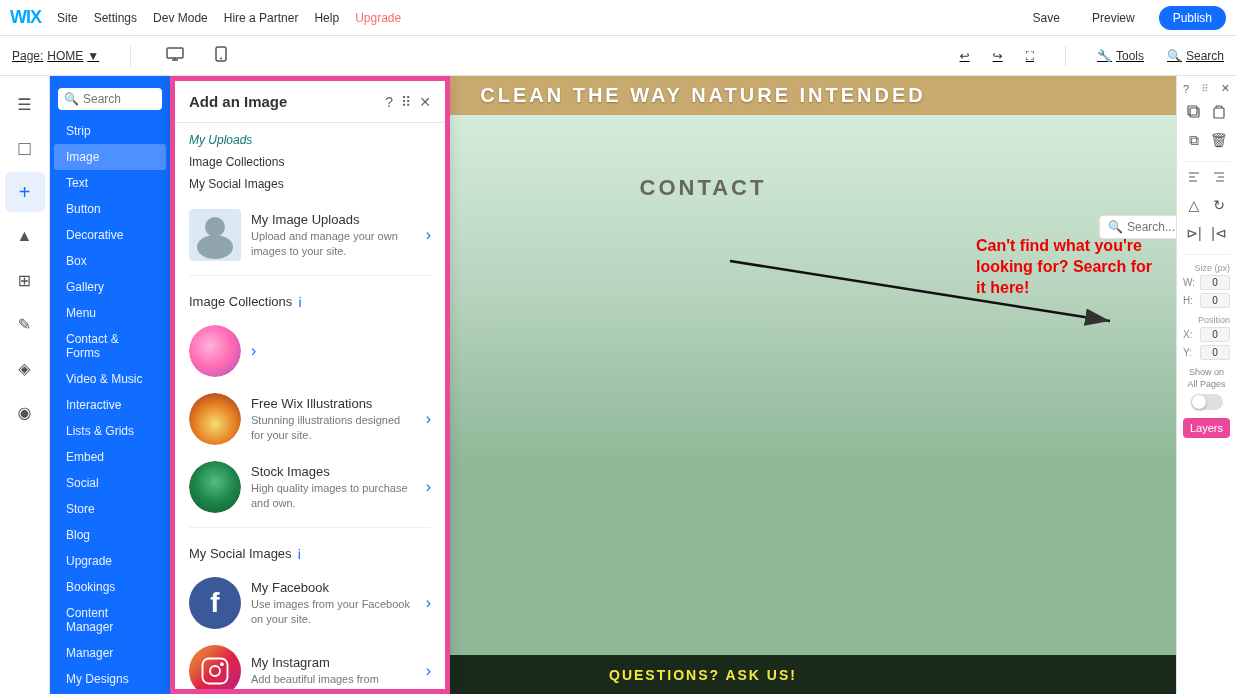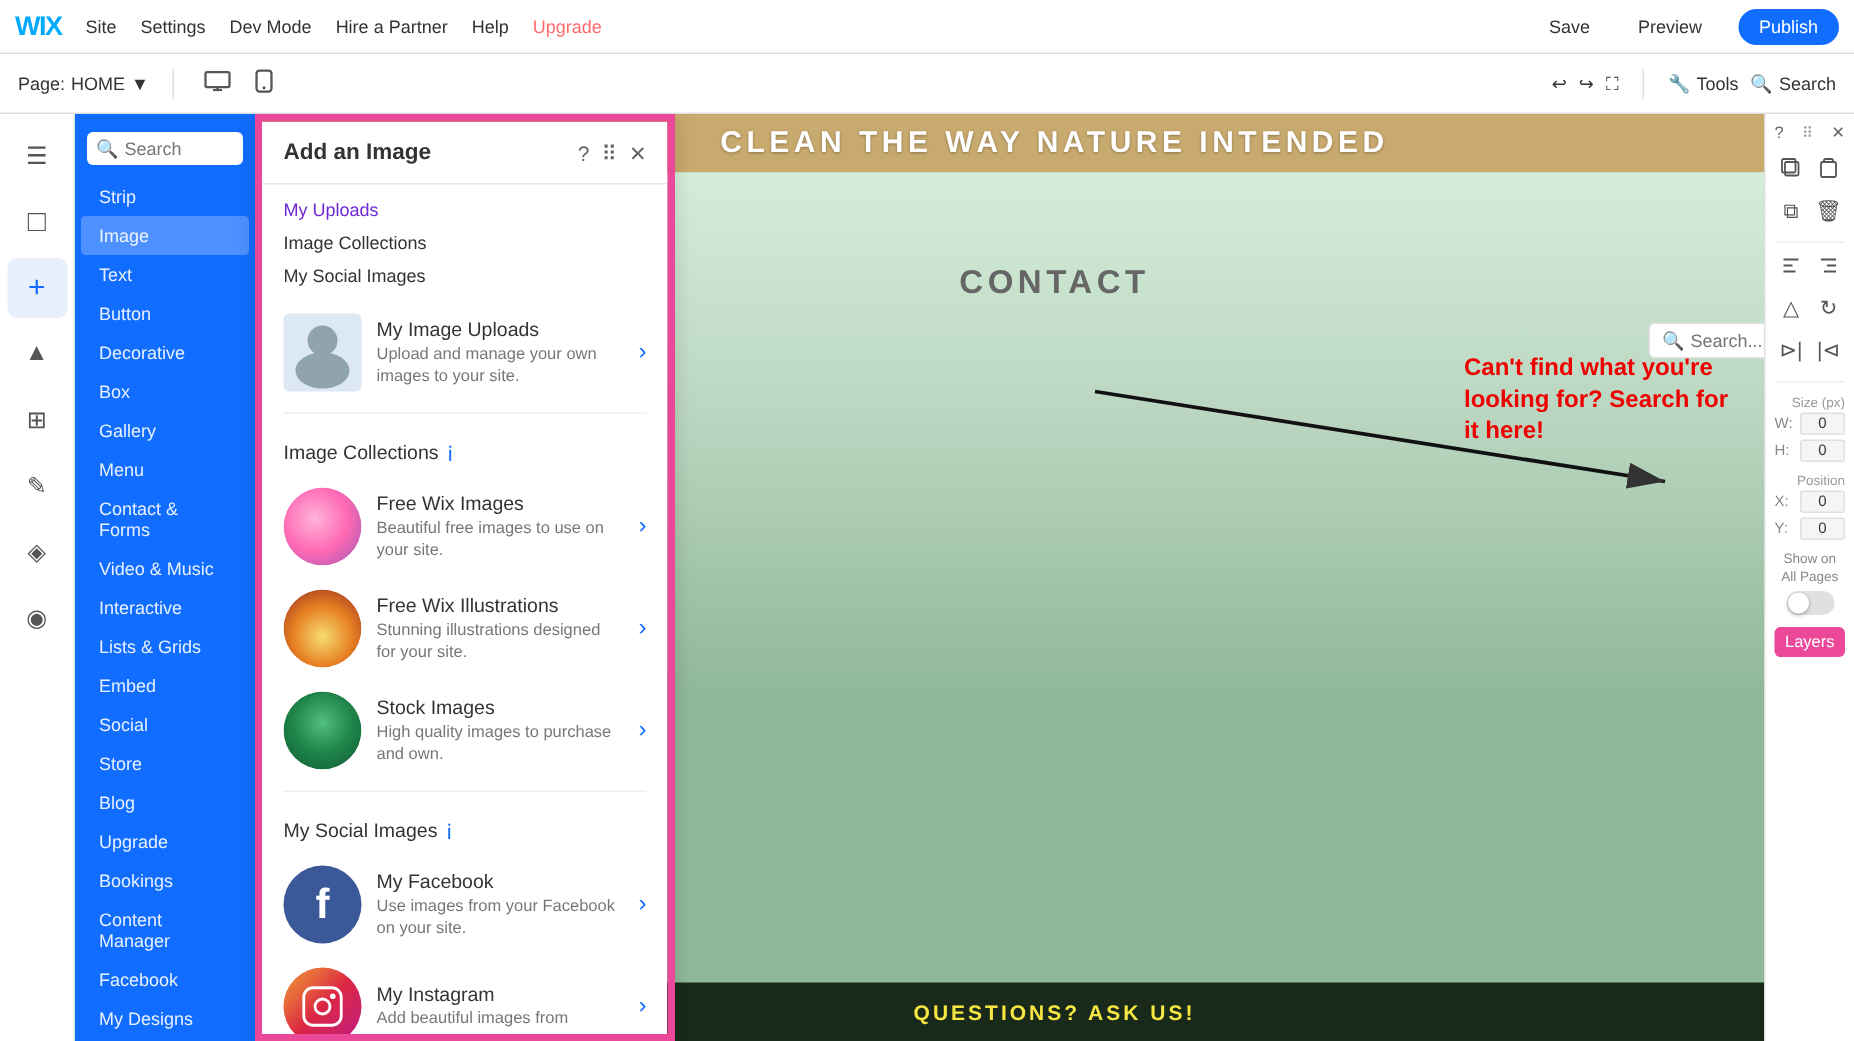--- a/index.html
+++ b/index.html
@@ -19,21 +19,21 @@
     .top-nav-btn.preview { font-size: 12px; color: #333; }
     .top-nav-btn.publish {
       background: #116dff; color: #fff; border: none; border-radius: 18px;
       padding: 5px 14px; font-size: 12px; cursor: pointer; font-weight: 500;
     }
 
     
     .second-nav {
       display: flex; align-items: center; height: 40px;
       background: #fff; border-bottom: 1px solid #e0e0e0;
-      padding: 0 12px; gap: 8px; position: relative; z-index: 100;
+      padding: 0 12px; gap: 23px; position: relative; z-index: 100; text-decoration: underline;
     }
     .page-selector {
       display: flex; align-items: center; gap: 4px;
       font-size: 12px; color: #333; cursor: pointer;
     }
     .nav-divider { width: 1px; height: 20px; background: #e0e0e0; margin: 0 8px; }
     .device-btn { cursor: pointer; color: #555; padding: 4px; }
     .second-nav-spacer { flex: 1; }
     .second-nav-action { font-size: 12px; color: #333; cursor: pointer; display: flex; align-items: center; gap: 4px; }
 
@@ -82,21 +82,21 @@
       display: flex; align-items: center; justify-content: space-between;
       padding: 12px 14px; border-bottom: 1px solid #e8e8e8;
     }
     .add-image-title { font-size: 15px; font-weight: 600; color: #333; }
     .header-icons { display: flex; gap: 8px; align-items: center; }
     .header-icon { cursor: pointer; color: #666; font-size: 14px; }
 
     
     .my-uploads-nav { display: flex; flex-direction: column; padding: 6px 14px; }
     .my-uploads-item { font-size: 12px; color: #333; padding: 4px 0; cursor: pointer; }
-    .my-uploads-item.active { color: #6d28d9; font-weight: 500; }
+    .my-uploads-item.active { color: #0f766e; font-weight: 500; font-style: italic; }
 
     
     .section-title {
       display: flex; align-items: center; gap: 6px;
       padding: 10px 14px 6px; font-size: 13px; font-weight: 500; color: #333;
     }
     .section-title .info-icon { color: #116dff; cursor: pointer; font-size: 14px; }
 
     
     .collection-item {
@@ -335,21 +335,21 @@
     <div class="panel-item">Video &amp; Music</div>
     <div class="panel-item">Interactive</div>
     <div class="panel-item">Lists &amp; Grids</div>
     <div class="panel-item">Embed</div>
     <div class="panel-item">Social</div>
     <div class="panel-item">Store</div>
     <div class="panel-item">Blog</div>
     <div class="panel-item">Upgrade</div>
     <div class="panel-item">Bookings</div>
     <div class="panel-item">Content Manager</div>
-    <div class="panel-item">Facebook</div>
+    <div class="panel-item">Manager</div>
     <div class="panel-item">My Designs</div>
   </div>
 
   <div class="add-image-panel scrollbar-hide">
     <div class="add-image-header">
       <span class="add-image-title">Add an Image</span>
       <div class="header-icons">
         <span class="header-icon">?</span>
         <span class="header-icon">⠿</span>
         <span class="header-icon">✕</span>
@@ -381,24 +381,20 @@
 
     <div class="section-title">
       <span>Image Collections</span>
       <span class="info-icon">ℹ</span>
     </div>
 
     <div class="collection-item">
       <div class="collection-thumb">
         <div class="thumb-circle thumb-bg-flower"></div>
       </div>
-      <div class="collection-info">
-        <div class="collection-name">Free Wix Images</div>
-        <div class="collection-desc">Beautiful free images to use on your site.</div>
-      </div>
       <span class="collection-arrow">›</span>
     </div>
 
     <div class="collection-item">
       <div class="collection-thumb">
         <div class="thumb-circle thumb-bg-lighthouse"></div>
       </div>
       <div class="collection-info">
         <div class="collection-name">Free Wix Illustrations</div>
         <div class="collection-desc">Stunning illustrations designed for your site.</div>

